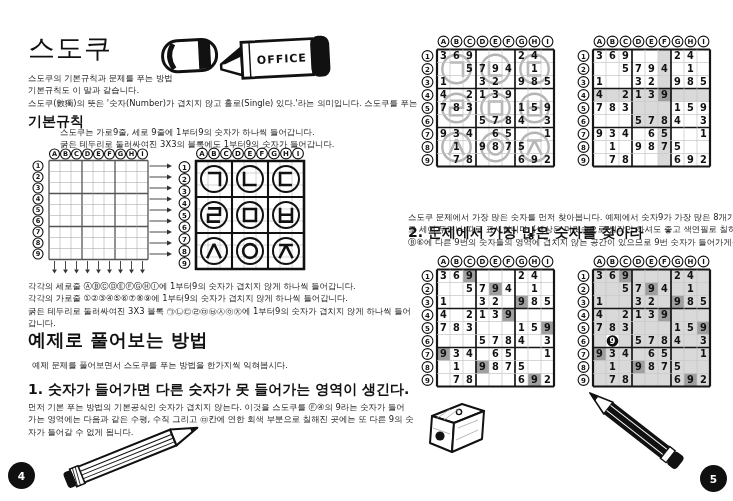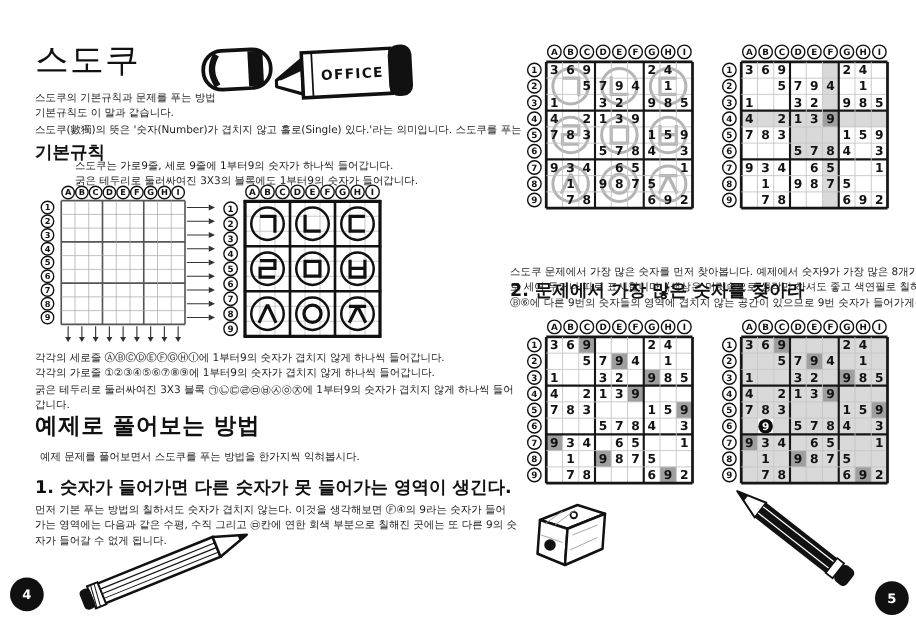--- a/index.html
+++ b/index.html
@@ -227,21 +227,21 @@
     <div>각각의 가로줄 ①②③④⑤⑥⑦⑧⑨에 1부터9의 숫자가 겹치지 않게 하나씩 들어갑니다.</div>
     <div>굵은 테두리로 둘러싸여진 3X3 블록 ㉠㉡㉢㉣㉤㉥㉦㉧㉨에 1부터9의 숫자가 겹치지 않게 하나씩 들어</div>
     <div>갑니다.</div>
   </div>
 
   <div class="h-big" style="left:28px;top:328px;">예제로 풀어보는 방법</div>
   <div class="txtline" style="left:32px;top:359px;">예제 문제를 풀어보면서 스도쿠를 푸는 방법을 한가지씩 익혀봅시다.</div>
   <div class="h-small" style="left:28px;top:381px;">1. 숫자가 들어가면 다른 숫자가 못 들어가는 영역이 생긴다.</div>
 
   <div class="txtline" style="left:28px;top:401px;">
-    <div>먼저 기본 푸는 방법의 칠하셔도 숫자가 겹치지 않는다. 이것을 생각해보면 Ⓕ④의 9라는 숫자가 들어</div>
+    <div>먼저 기본 푸는 방법의 기본공식인 숫자가 겹치지 않는다. 이것을 스도쿠를 Ⓕ④의 9라는 숫자가 들어</div>
     <div>가는 영역에는 다음과 같은 수평, 수직 그리고 ㉤칸에 연한 회색 부분으로 칠해진 곳에는 또 다른 9의 숫</div>
     <div>자가 들어갈 수 없게 됩니다.</div>
   </div>
 
   <svg class="abs" style="left:60px;top:406px;" width="152" height="92" viewBox="0 0 152 92">
     <g transform="rotate(-22 76 46)">
       <rect x="16" y="38" width="100" height="17" fill="#fff" stroke="#111" stroke-width="2"></rect>
       <line x1="16" y1="43" x2="116" y2="43" stroke="#111" stroke-width="1"></line>
       <line x1="16" y1="47" x2="116" y2="47" stroke="#111" stroke-width="1"></line>
       <line x1="16" y1="51" x2="116" y2="51" stroke="#111" stroke-width="0.8"></line>

